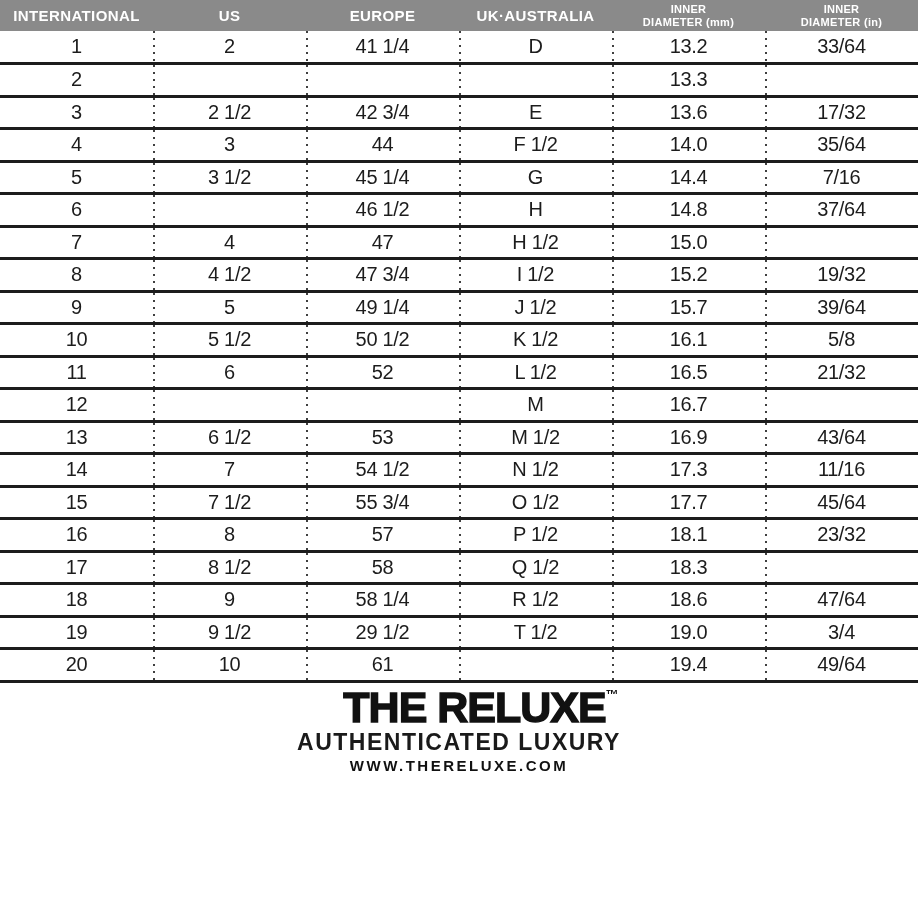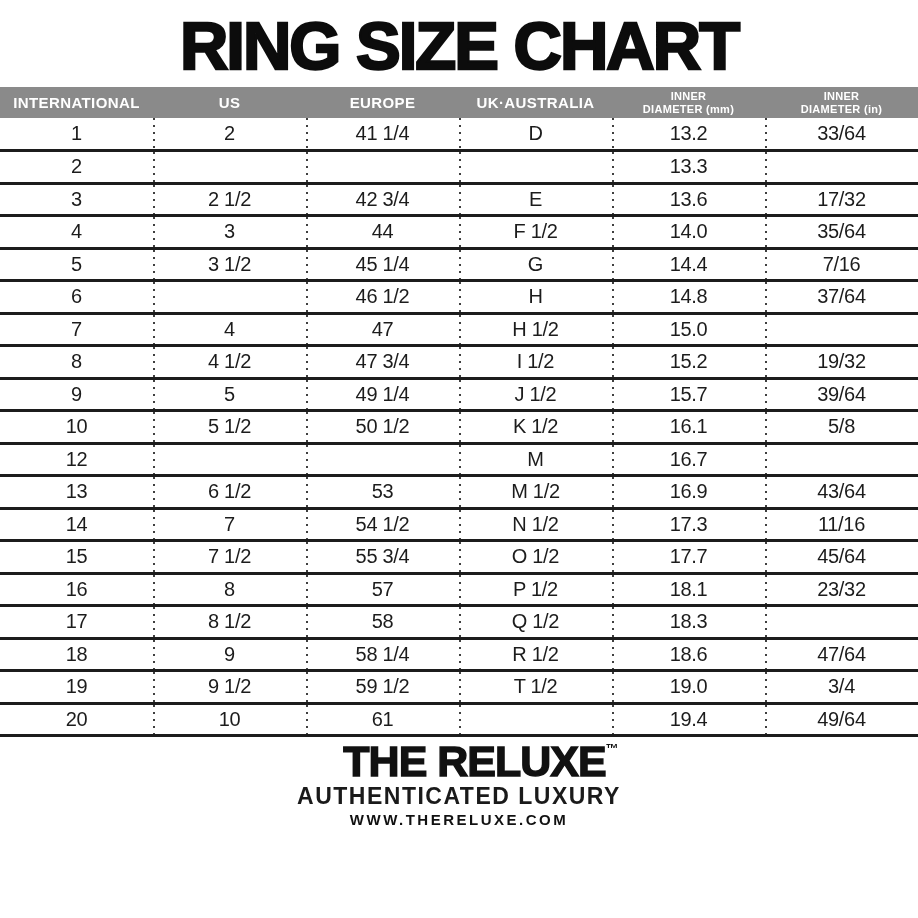--- a/index.html
+++ b/index.html
@@ -103,23 +103,20 @@
     letter-spacing: 2.5px;
     color: #111111;
     margin-top: 1px;
   }
 </style>
 </head>
 <body>
 
 <div class="page">
 
-  <div class="title-wrap">
-    <div class="title">RING SIZE CHART</div>
-  </div>
 
   <table class="size-chart">
     <thead>
       <tr>
           <th>INTERNATIONAL</th>
           <th>US</th>
           <th>EUROPE</th>
           <th>UK·AUSTRALIA</th>
           <th class="two-line">INNER
 DIAMETER (mm)</th>
@@ -202,20 +199,28 @@
         </tr>
         <tr>
           <td>10</td>
           <td>5 1/2</td>
           <td>50 1/2</td>
           <td>K 1/2</td>
           <td>16.1</td>
           <td>5/8</td>
         </tr>
         <tr>
+          <td>11</td>
+          <td>6</td>
+          <td>52</td>
+          <td>L 1/2</td>
+          <td>16.5</td>
+          <td>21/32</td>
+        </tr>
+        <tr>
           <td>12</td>
           <td></td>
           <td></td>
           <td>M</td>
           <td>16.7</td>
           <td></td>
         </tr>
         <tr>
           <td>13</td>
           <td>6 1/2</td>
@@ -260,21 +265,21 @@
           <td>18</td>
           <td>9</td>
           <td>58 1/4</td>
           <td>R 1/2</td>
           <td>18.6</td>
           <td>47/64</td>
         </tr>
         <tr>
           <td>19</td>
           <td>9 1/2</td>
-          <td>59 1/2</td>
+          <td>29 1/2</td>
           <td>T 1/2</td>
           <td>19.0</td>
           <td>3/4</td>
         </tr>
         <tr>
           <td>20</td>
           <td>10</td>
           <td>61</td>
           <td></td>
           <td>19.4</td>

